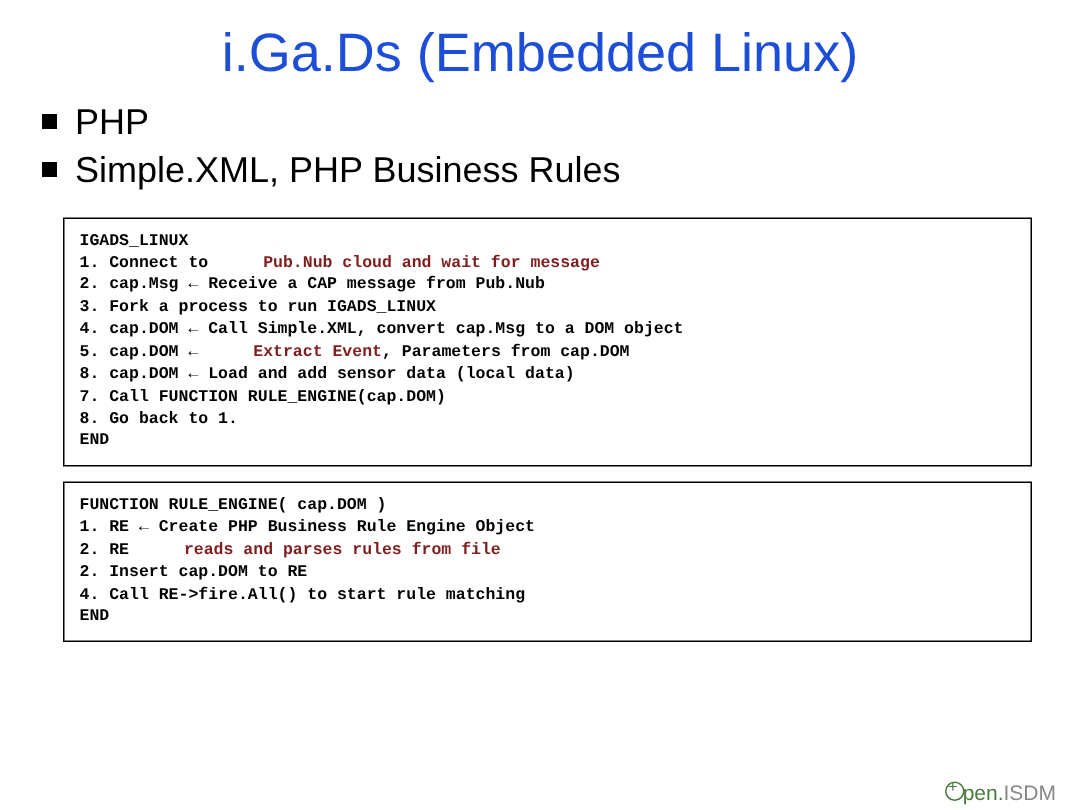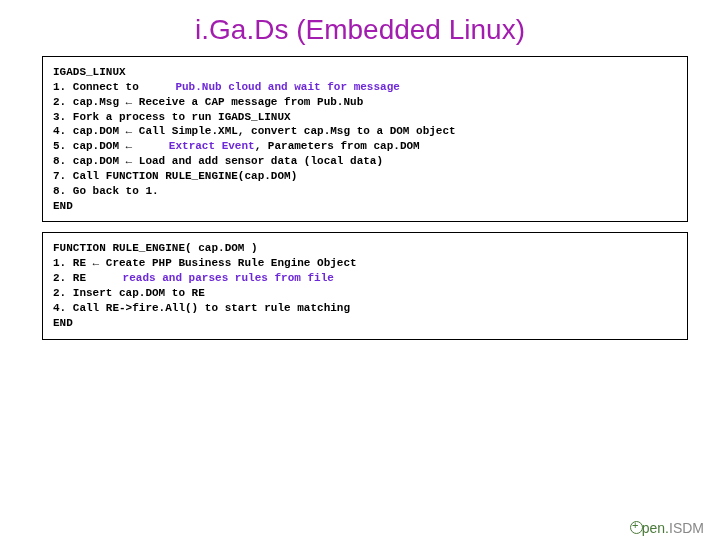--- a/index.html
+++ b/index.html
@@ -14,22 +14,22 @@
   }
   .slide {
     padding: 8px 24px 8px 24px;
     position: relative;
     height: 100%;
     box-sizing: border-box;
   }
   .title {
     text-align: center;
     font-family: "Trebuchet MS", "Verdana", sans-serif;
-    font-size: 28px;
-    color: #a21caf;
+    font-size: 36px;
+    color: #1d4ed8;
     margin: 6px 0 10px 0;
     font-weight: 500;
   }
   ul.top {
     list-style: none;
     margin: 0 0 14px 4px;
     padding: 0;
   }
   ul.top li {
     font-size: 24px;
@@ -50,21 +50,21 @@
     border: 1.5px solid #000;
     margin: 8px 8px 10px 18px;
     padding: 8px 10px 8px 10px;
     font-family: "Courier New", Courier, monospace;
     font-weight: bold;
     font-size: 11px;
     line-height: 1.35;
     white-space: normal;
   }
   .box .line { white-space: nowrap; }
-  .red { color: #6d28d9; padding-left: 30px; }
+  .red { color: #7f1d1d; padding-left: 30px; }
   .footer {
     position: absolute;
     right: 16px;
     bottom: 4px;
     font-size: 14px;
     color: #4a7a3a;
     font-family: Arial, sans-serif;
     margin-top: 46px;
   }
   .footer .circ {
@@ -86,20 +86,24 @@
     color: #4a7a3a;
   }
   .grey { color: #888; }
 </style>
 </head>
 <body>
 
 <div class="slide">
   <div class="title">i.Ga.Ds (Embedded Linux)</div>
 
+  <ul class="top">
+    <li>PHP</li>
+    <li>Simple.XML, PHP Business Rules</li>
+  </ul>
 
   <div class="box">
     <div class="line">IGADS_LINUX</div>
     <div class="line">
       <span>1. Connect to </span><span class="red">Pub.Nub cloud and wait for message</span>
     </div>
     <div class="line">2. cap.Msg ← Receive a CAP message from Pub.Nub</div>
     <div class="line">3. Fork a process to run IGADS_LINUX</div>
     <div class="line">4. cap.DOM ← Call Simple.XML, convert cap.Msg to a DOM object</div>
     <div class="line">

